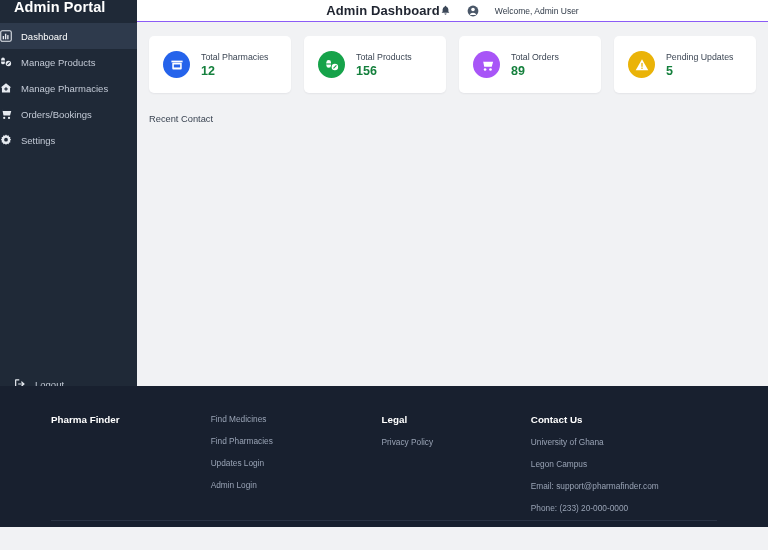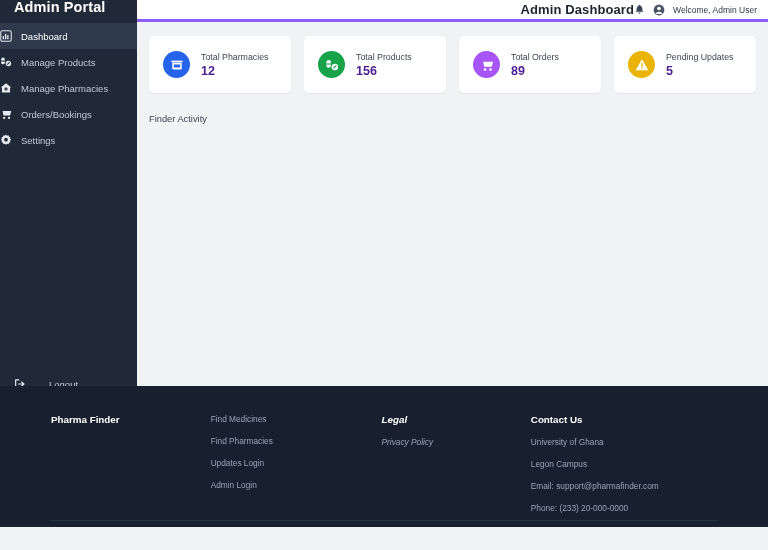--- a/index.html
+++ b/index.html
@@ -37,45 +37,45 @@
     font-size: 9.5px;
     color: #c3cad6;
     cursor: pointer;
     white-space: nowrap;
   }
   .nav-item.active { background: #2e3a4c; color: #ffffff; }
   .nav-item .ico { width: 12px; height: 12px; display: flex; align-items: center; justify-content: center; flex: 0 0 12px; }
   .nav-item .ico svg { width: 12px; height: 12px; display: block; fill: #e6eaf0; }
   .nav-spacer { flex: 1 1 auto; }
   .logout {
-    display: flex; align-items: center; gap: 23px;
+    display: flex; align-items: center; gap: 9px;
     height: 26px; padding-left: 14px;
     font-size: 9.5px; color: #c3cad6; cursor: pointer;
     margin-bottom: 12px;
   }
   .logout .ico { width: 12px; height: 12px; flex: 0 0 12px; }
   .logout .ico svg { width: 12px; height: 12px; fill: #e6eaf0; display: block; }
 
   
   .main {
     position: absolute; left: 137px; top: 0;
     width: 631px; height: 409px;
     background: #f1f2f4;
     display: flex; flex-direction: column;
   }
   .topbar {
     height: 22px;
     background: #ffffff;
-    display: flex; align-items: center; justify-content: flex-end;
+    display: flex; align-items: center; justify-content: center;
     padding: 0 11px 0 11px;
-    border-bottom: 3px solid #8b5cf6;
+    border-bottom: 1px solid #8b5cf6;
     flex: 0 0 22px;
   }
   .page-title { font-size: 13px; font-weight: bold; color: #1f2430; letter-spacing: .1px; }
-  .topbar-right { display: flex; align-items: center; gap: 8px; }
+  .topbar-right { display: flex; align-items: center; gap: 16px; }
   .bell { width: 11px; height: 11px; cursor: pointer; }
   .bell svg { width: 11px; height: 11px; fill: #3b4758; display: block; }
   .avatar { width: 12px; height: 12px; cursor: pointer; }
   .avatar svg { width: 12px; height: 12px; fill: #4a5768; display: block; }
   .welcome { font-size: 8.5px; color: #2f3947; white-space: nowrap; }
 
   .content { padding: 14px 12px 0 12px; }
   .cards { display: flex; gap: 13px; align-items: center; }
   .card {
     flex: 1 1 0;
@@ -88,21 +88,21 @@
     box-shadow: 0 1px 2px rgba(16,24,40,.06);
   }
   .card-ico {
     width: 27px; height: 27px; border-radius: 50%;
     display: flex; align-items: center; justify-content: center;
     flex: 0 0 27px;
   }
   .card-ico svg { width: 14px; height: 14px; fill: #ffffff; display: block; }
   .card-text { display: flex; flex-direction: column; gap: 3px; }
   .card-label { font-size: 8.8px; color: #3c4椅; color: #3c4654; white-space: nowrap; }
-  .card-value { font-size: 12.5px; font-weight: bold; color: #4c1d95; line-height: 1; }
+  .card-value { font-size: 12.5px; font-weight: bold; color: #15803d; line-height: 1; }
 
   .recent-title {
     margin-top: 21px;
     font-size: 9.3px;
     color: #3a4452;
   }
   .recent-body { flex: 1 1 auto; }
 
   
   .footer {
@@ -113,21 +113,21 @@
     padding: 28px 0 0 0;
   }
   .footer-inner {
     display: flex;
     padding: 0 40px 0 51px;
     gap: 0;
   }
   .fcol { display: flex; flex-direction: column; }
   .fcol.brand { width: 170px; }
   .fcol.links { width: 182px; }
-  .fcol.legal { width: 159px; font-style: italic; }
+  .fcol.legal { width: 159px; }
   .fcol.contact { width: 210px; }
   .fhead {
     color: #ffffff;
     font-size: 9.8px;
     font-weight: bold;
     margin-bottom: 12px;
     white-space: nowrap;
   }
   .fdesc { font-size: 8px; line-height: 14px; color: #8e99ac; width: 152px; }
   .flink {
@@ -299,21 +299,21 @@
               </svg>
           </span>
           <span class="card-text">
             <span class="card-label">Pending Updates</span>
             <span class="card-value">5</span>
           </span>
         </div>
 
       </div>
 
-      <div class="recent-title">Finder Activity</div>
+      <div class="recent-title">Recent Contact</div>
       <div class="recent-body"></div>
     </div>
   </section>
 
   <footer class="footer">
     <div class="footer-inner">
 
       <div class="fcol brand">
         <div class="fhead">Pharma Finder</div>
       </div>

